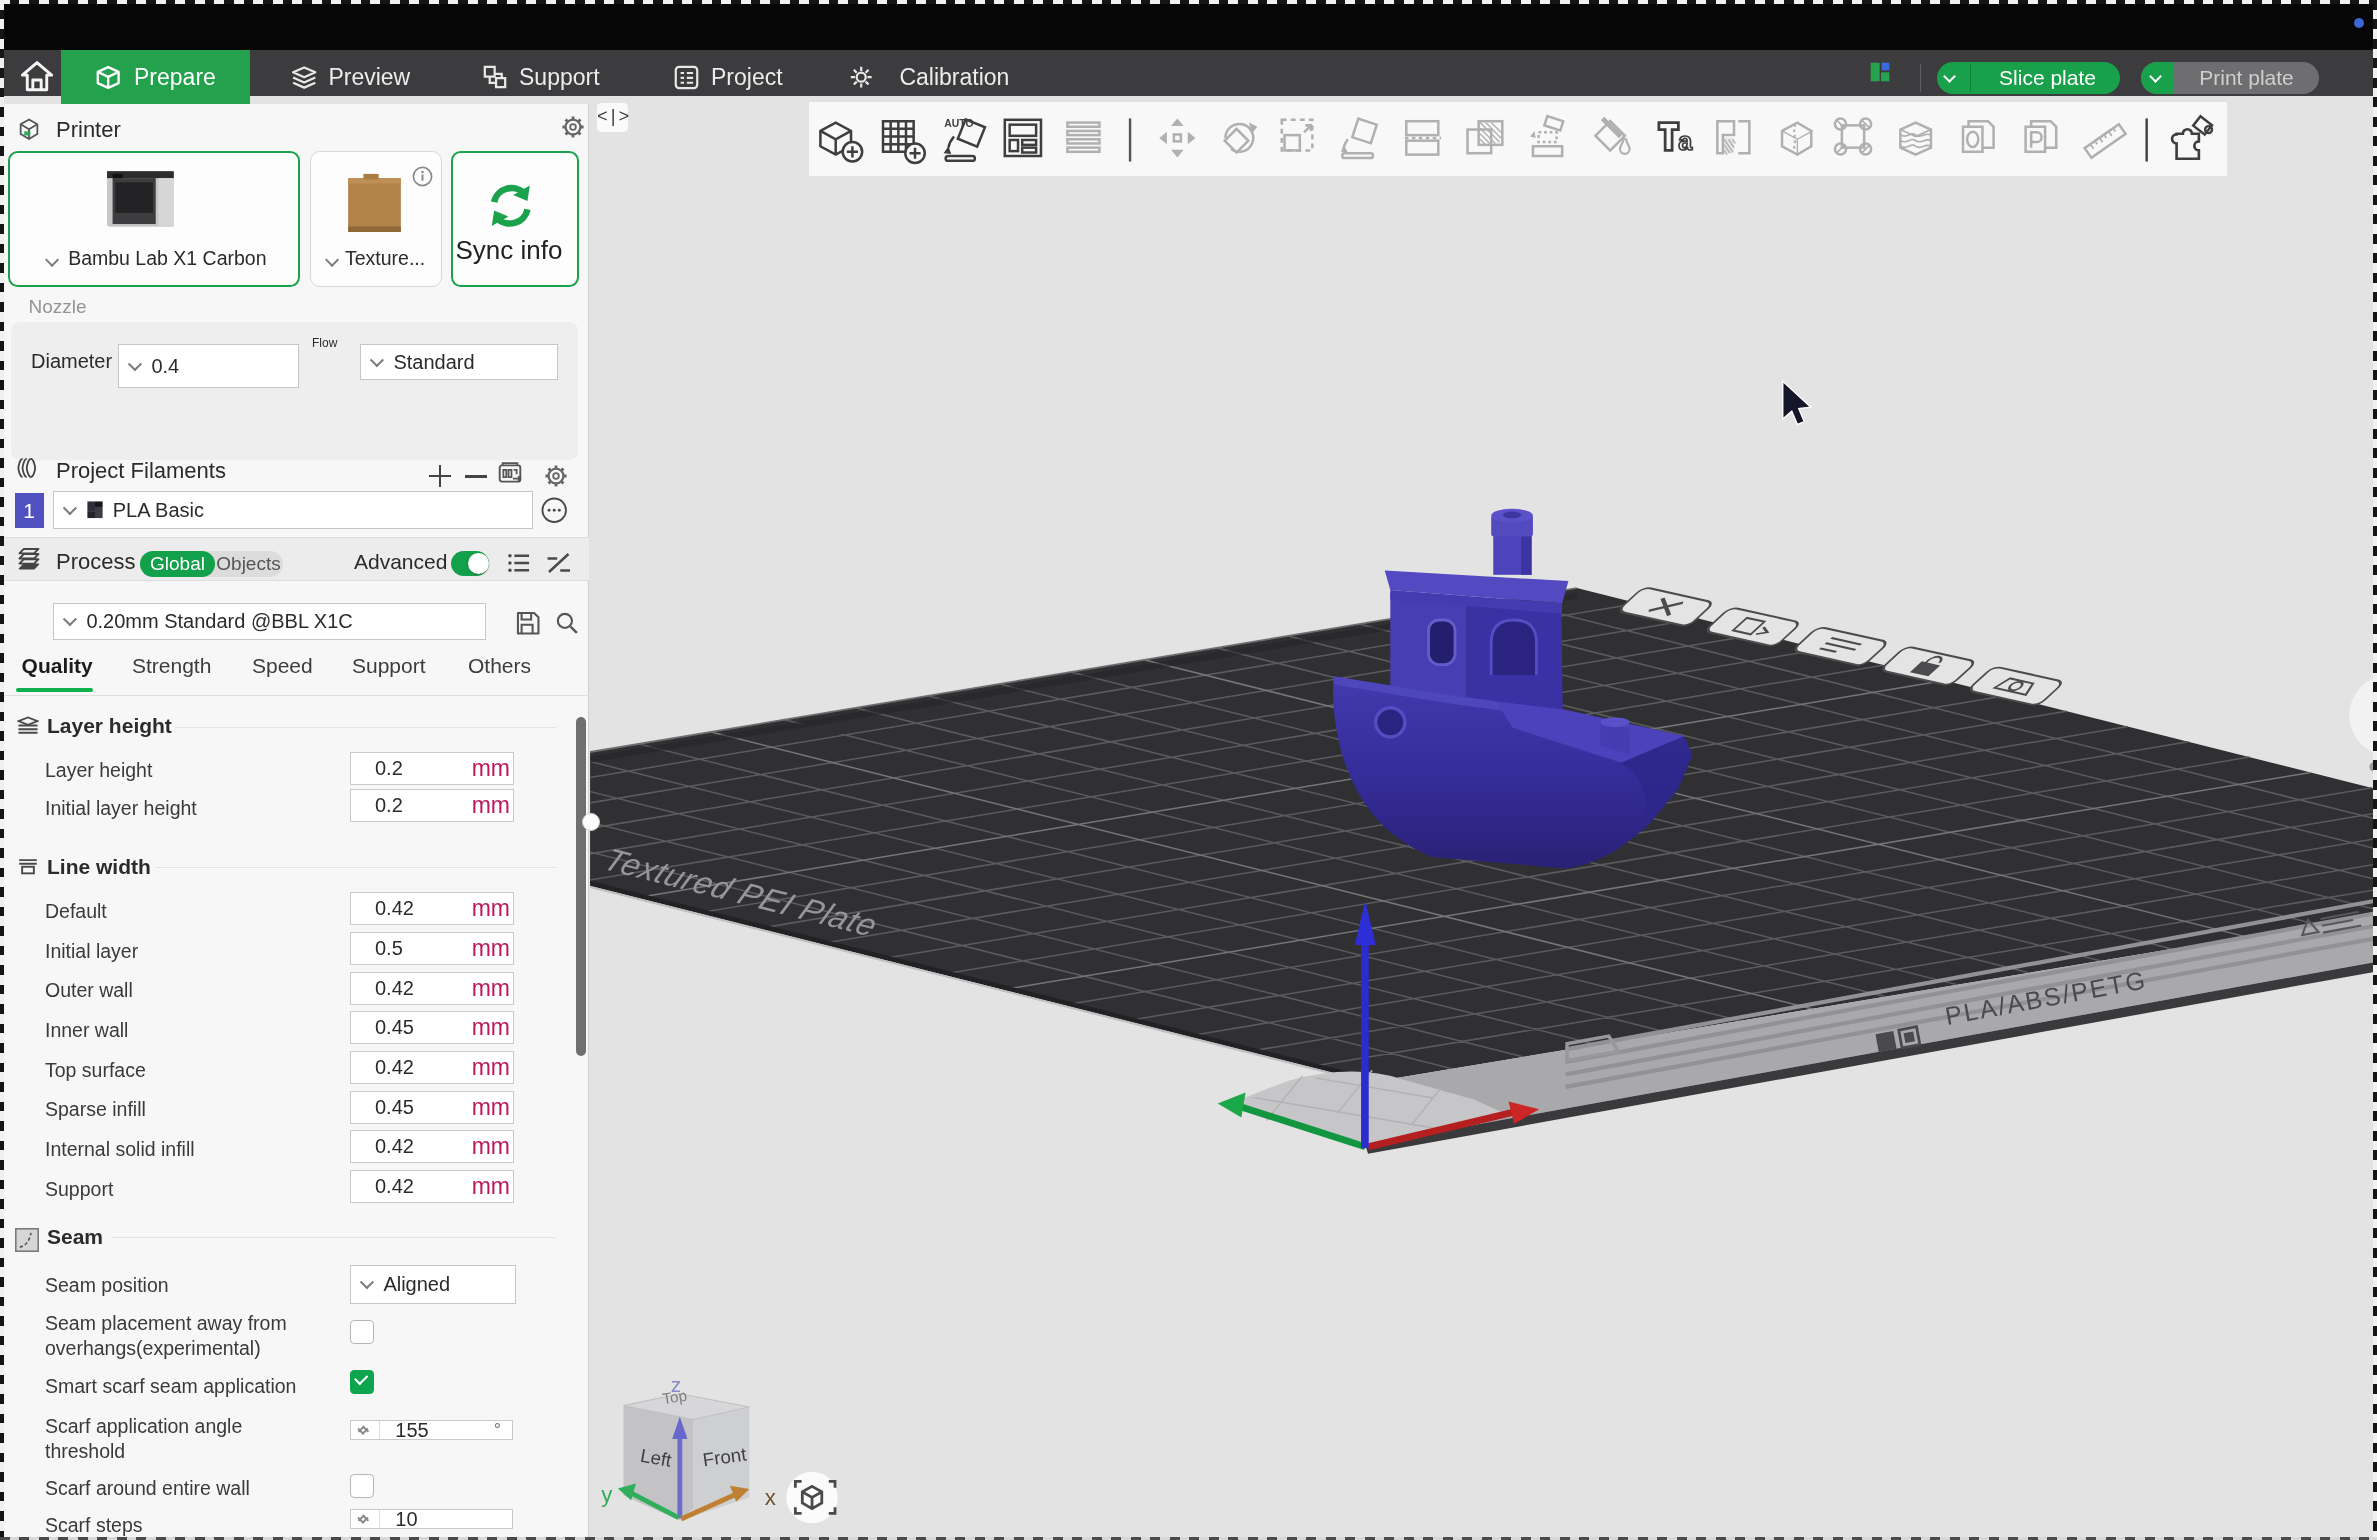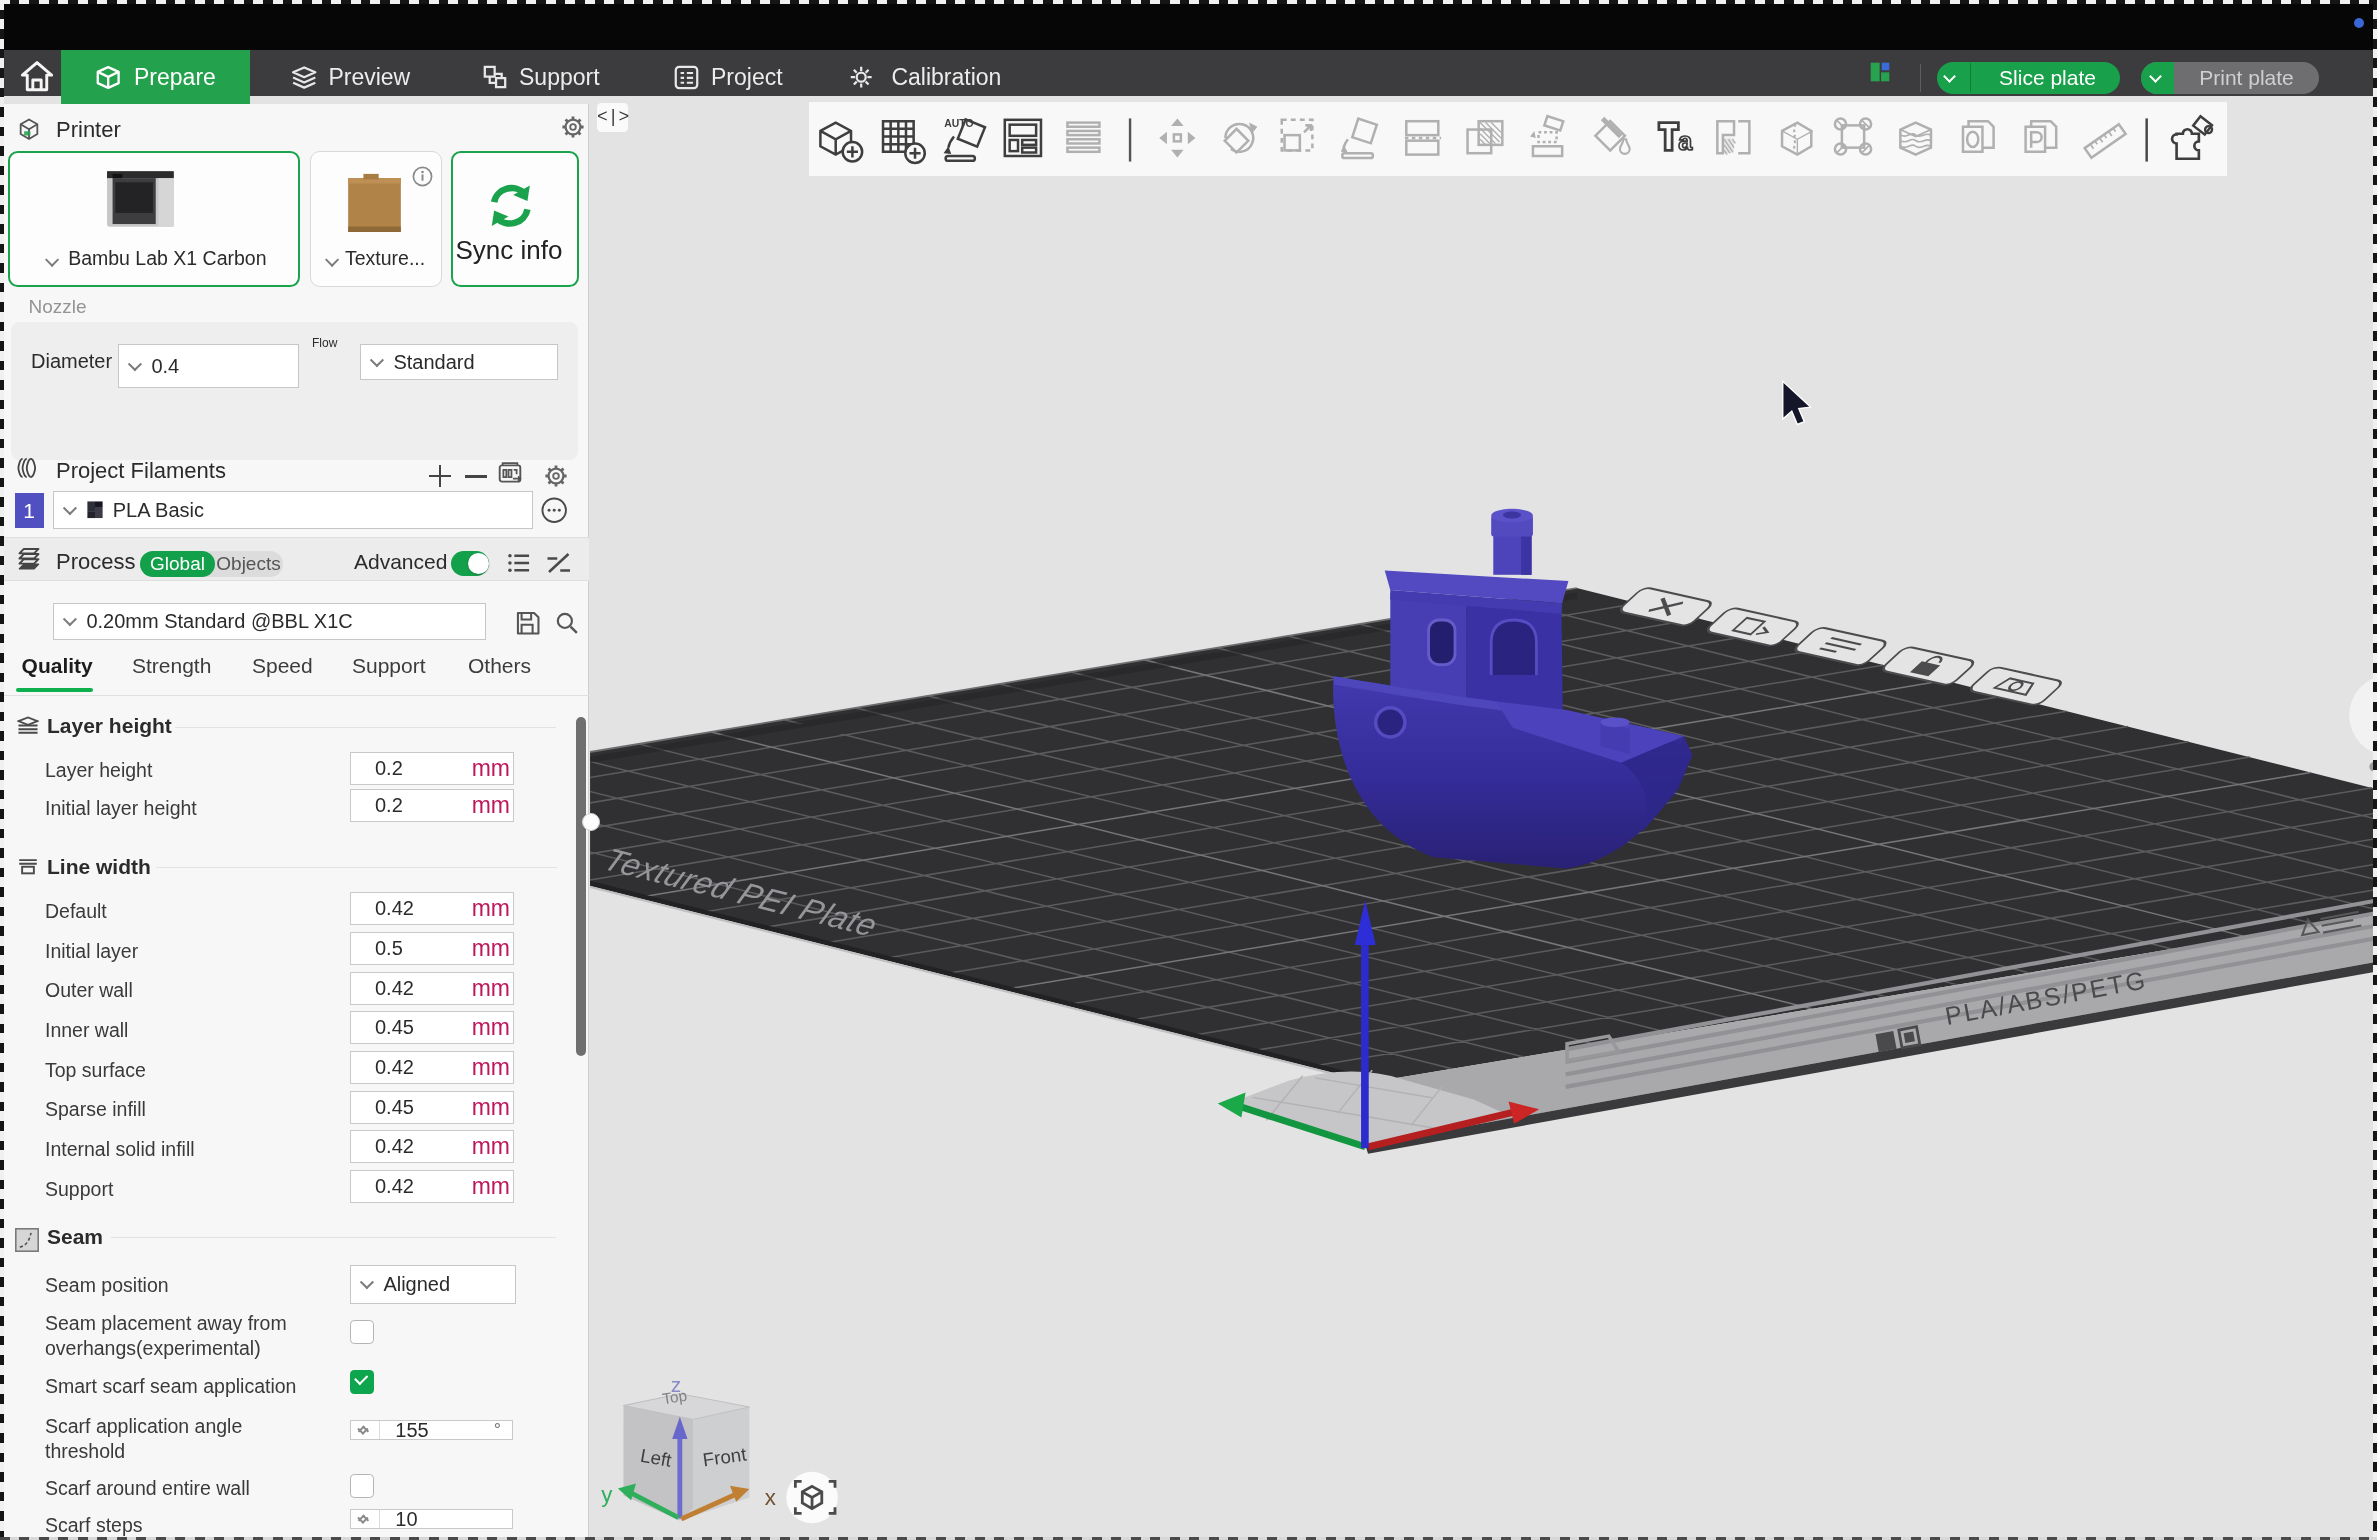--- a/index.html
+++ b/index.html
@@ -322,21 +322,21 @@
         <rect x="4" y="4" width="31" height="31" rx="5" fill="none" stroke="#e8e8e8" stroke-width="3.2"></rect>
         <path d="M11 13h5M11 20h5M11 27h5M20 13h9M20 20h9M20 27h9" stroke="#e8e8e8" stroke-width="3"></path>
       </svg>
       <span style="margin-left:11px">Project</span>
     </div>
  <div class="tab" style="left:848px">
       <svg width="26.4" height="26.4" viewBox="0 0 38 38">
         <circle cx="19" cy="19" r="6.5" fill="none" stroke="#e8e8e8" stroke-width="3.2"></circle>
         <path d="M19 4v6M19 28v6M4 19h6M28 19h6M8.4 8.4l4.2 4.2M25.4 25.4l4.2 4.2M8.4 29.6l4.2-4.2M25.4 12.6l4.2-4.2" stroke="#e8e8e8" stroke-width="3.2"></path>
       </svg>
-      <span style="margin-left:17px">Calibration</span>
+      <span style="margin-left:25px">Calibration</span>
     </div>
  <svg class="abs" style="left:1870px;top:12px;" width="20" height="20" viewBox="0 0 29 29">
       <rect x="1" y="1" width="13" height="27" fill="#27a350"></rect>
       <rect x="16" y="15" width="12" height="13" fill="#27a350"></rect>
       <rect x="17" y="1" width="11" height="11" fill="#3a6bdb"></rect>
     </svg>
  <div class="abs" style="left:1920px;top:14px;width:1.4px;height:28px;background:#5e5e60"></div>
  <div class="abs" style="left:1937px;top:12px;width:183px;height:32px;border-radius:16px;background:#18a04b"></div>
  <div class="abs" style="left:1970px;top:13.2px;width:1.4px;height:29px;background:#0e8038"></div>
  <div class="abs" style="left:1945px;top:21.6px;width:9px;height:9px;border-left:2.1px solid #fff;border-bottom:2.1px solid #fff;transform:rotate(-45deg)"></div>

